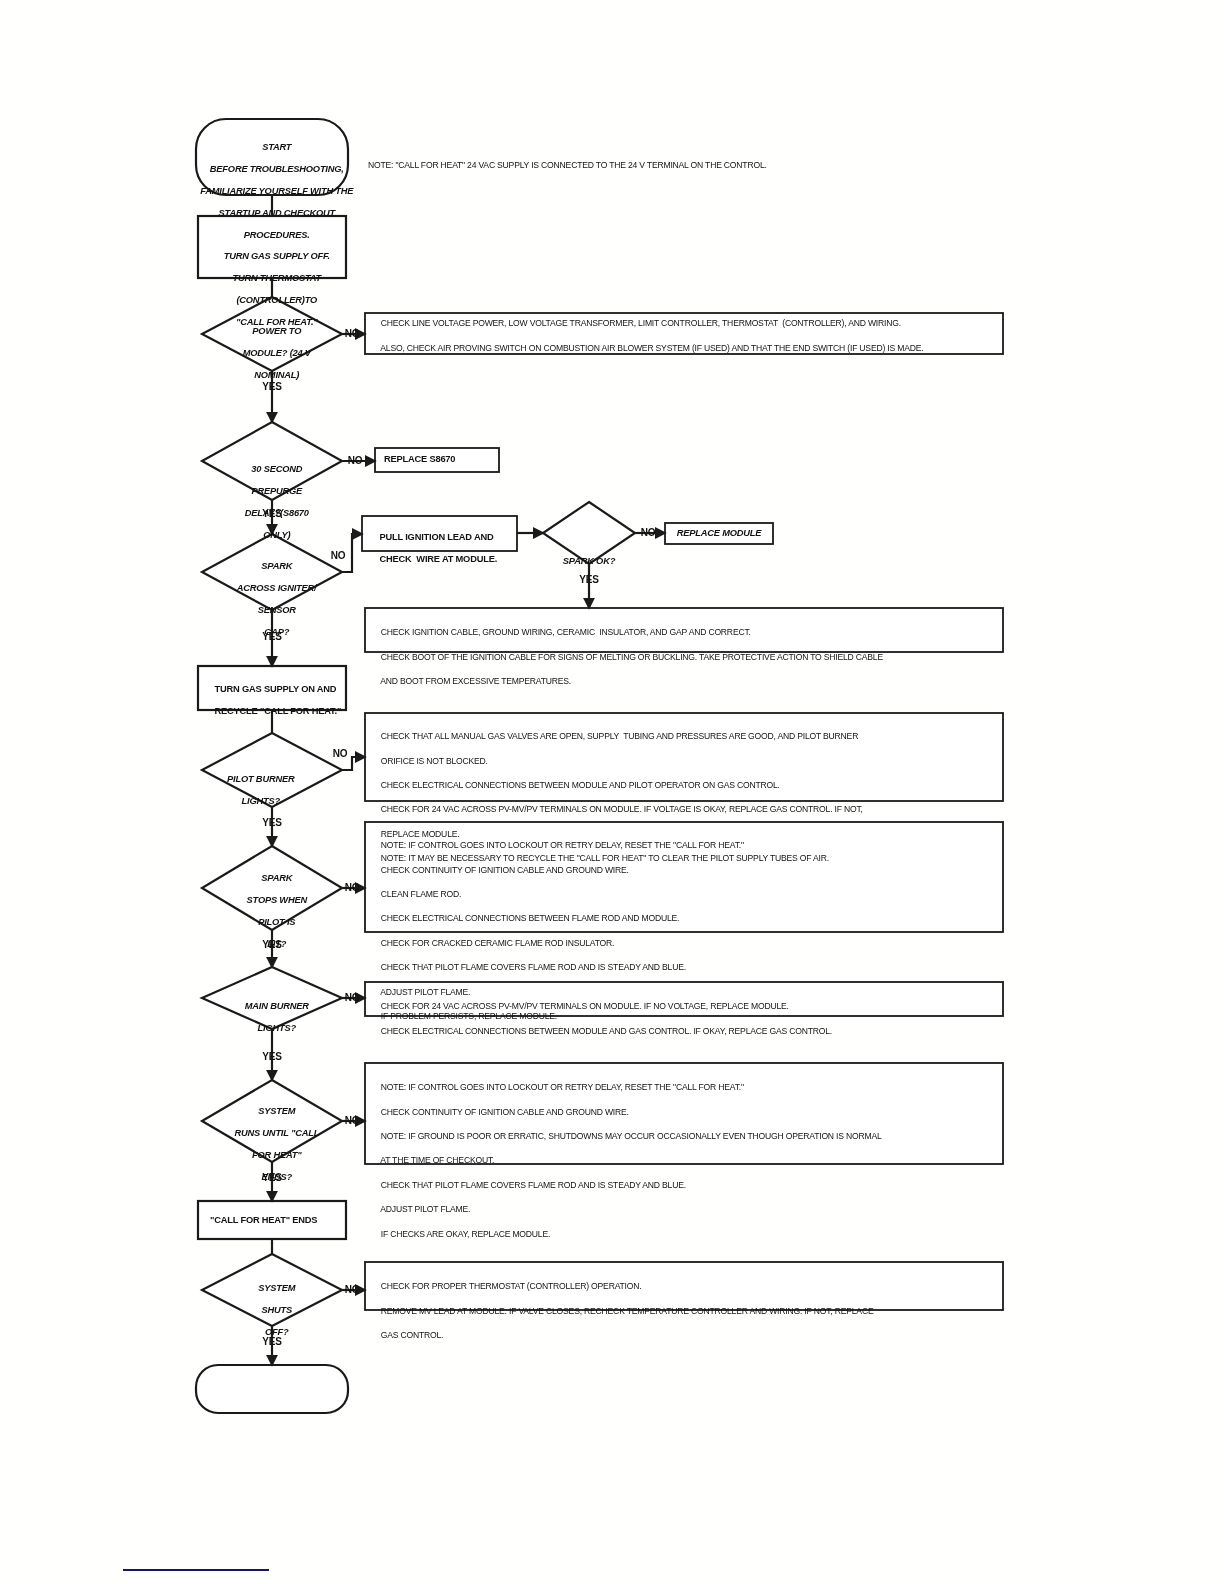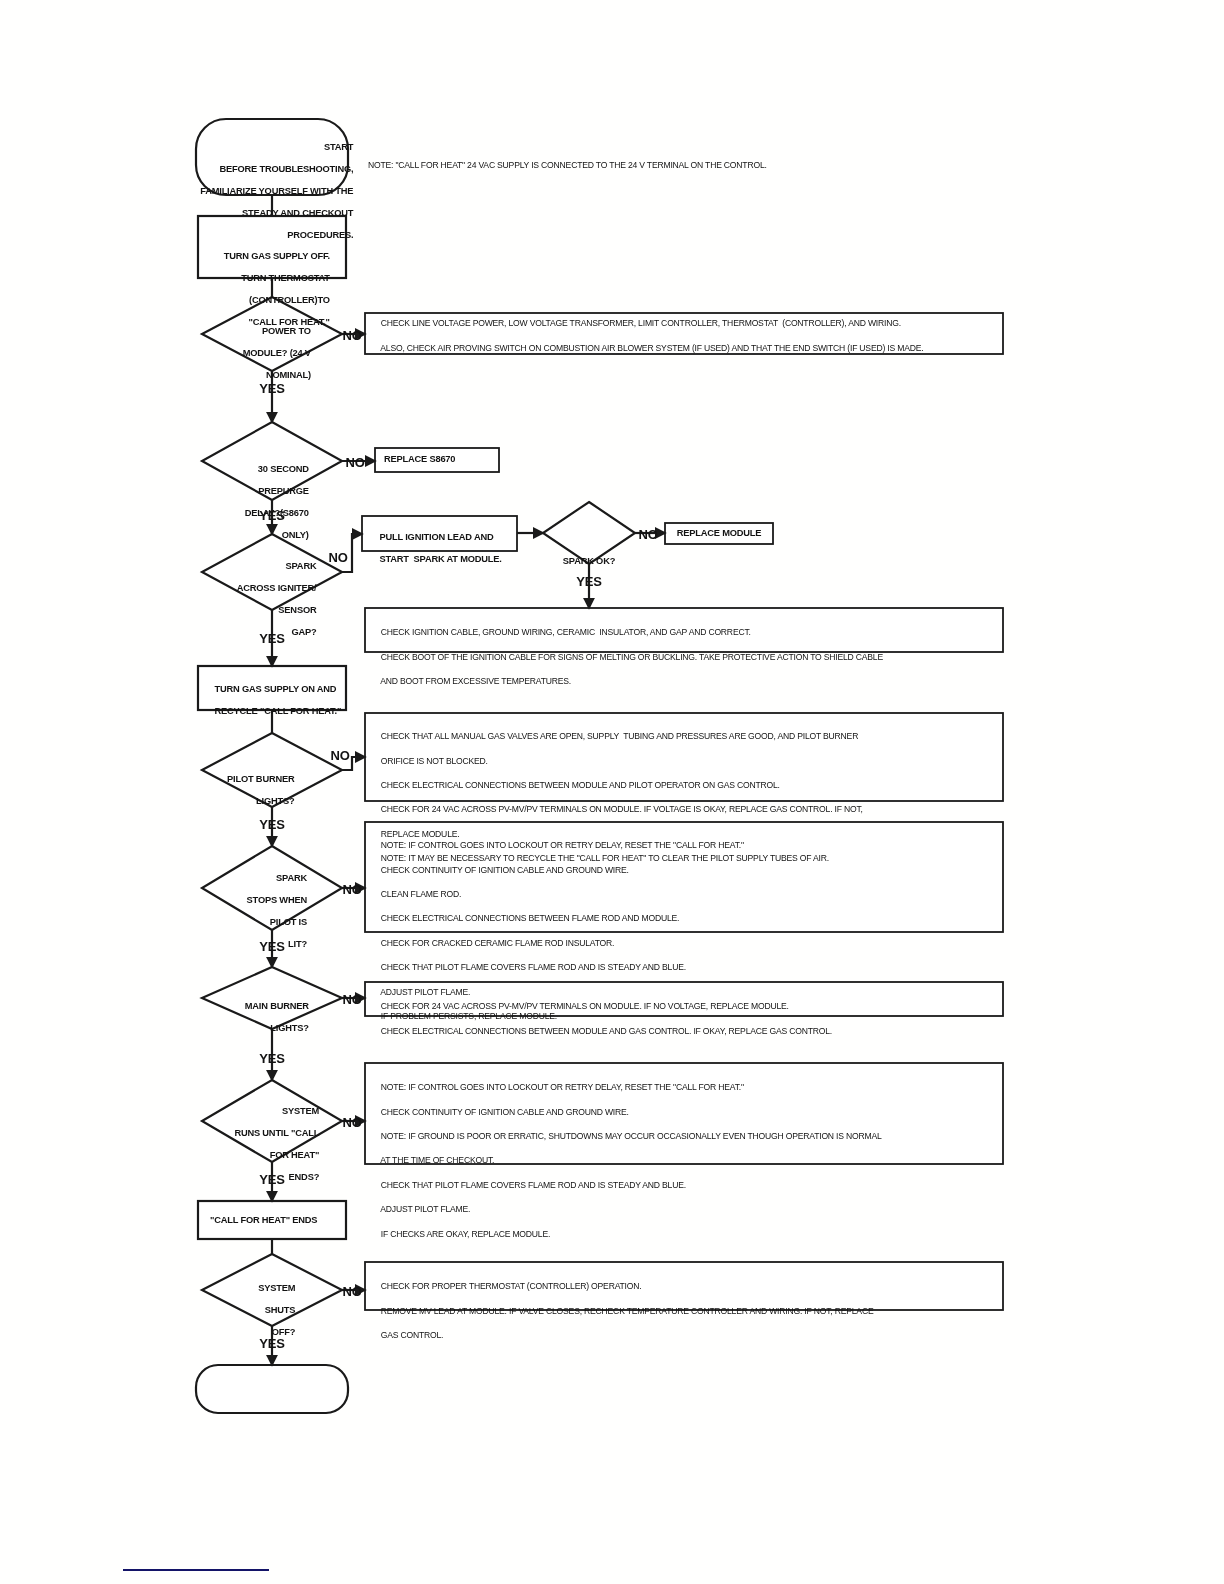--- a/index.html
+++ b/index.html
@@ -43,35 +43,36 @@
   }
   .txt {
     position: absolute;
     font-family: "Liberation Sans", sans-serif;
     color: #131313;
     letter-spacing: -0.2px;
     white-space: pre;
     line-height: 1.18;
   }
   .ctr {
-    text-align: right;
+    text-align: center;
     transform: translateX(-50%);
+    font-style: italic;
   }
   .lft { text-align: left; }
   .node-label {
     font-size: 9.3px;
     font-weight: 700;
   }
   .note-text {
     font-size: 8.6px;
     font-weight: 400;
     line-height: 1.42;
   }
   .branch-label {
-    font-size: 13px;
+    font-size: 10px;
     font-weight: 700;
     text-align: center;
     transform: translateX(-50%);
   }
   .page-rule {
     position: absolute;
     left: 123px;
     top: 1569px;
     width: 146px;
     height: 0;
@@ -184,21 +185,21 @@
 
     <line class="conn" x1="272" y1="1326" x2="272" y2="1365" marker-end="url(#arrow)"></line>
   </svg>
 
   <div class="txt note-text lft" style="left:368px; top:159px; width:640px;">NOTE: "CALL FOR HEAT" 24 VAC SUPPLY IS CONNECTED TO THE 24 V TERMINAL ON THE CONTROL.</div>
 
   <div class="txt node-label ctr" style="left:272px; top:131px;">
     <span>START</span><br>
     <span>BEFORE TROUBLESHOOTING,</span><br>
     <span>FAMILIARIZE YOURSELF WITH THE</span><br>
-    <span>STEADY AND CHECKOUT</span><br>
+    <span>STARTUP AND CHECKOUT</span><br>
     <span>PROCEDURES.</span>
   </div>
 
   <div class="txt node-label ctr" style="left:272px; top:240px;">
     <span>TURN GAS SUPPLY OFF.</span><br>
     <span>TURN THERMOSTAT</span><br>
     <span>(CONTROLLER)TO</span><br>
     <span>"CALL FOR HEAT."</span>
   </div>
 
@@ -221,21 +222,21 @@
     <span>DELAY?(S8670</span><br>
     <span>ONLY)</span>
   </div>
   <div class="txt branch-label" style="left:355px; top:455px;">NO</div>
   <div class="txt branch-label" style="left:272px; top:508px;">YES</div>
 
   <div class="txt node-label lft" style="left:384px; top:454px;">REPLACE S8670</div>
 
   <div class="txt node-label lft" style="left:370px; top:521px;">
     <span>PULL IGNITION LEAD AND</span><br>
-    <span>START  SPARK AT MODULE.</span>
+    <span>CHECK  WIRE AT MODULE.</span>
   </div>
 
   <div class="txt node-label ctr" style="left:589px; top:528px;margin-top:28px;">SPARK OK?</div>
   <div class="txt branch-label" style="left:648px; top:527px;">NO</div>
   <div class="txt branch-label" style="left:589px; top:574px;">YES</div>
 
   <div class="txt node-label ctr" style="left:719px; top:528px;">REPLACE MODULE</div>
 
   <div class="txt node-label ctr" style="left:272px; top:550px;">
     <span>SPARK</span><br>

